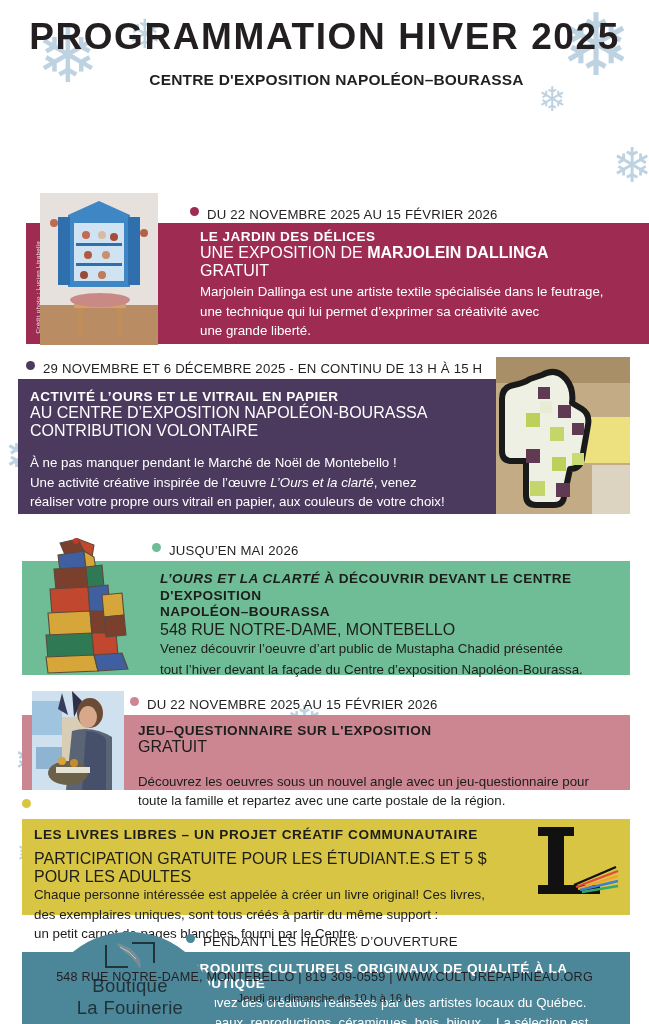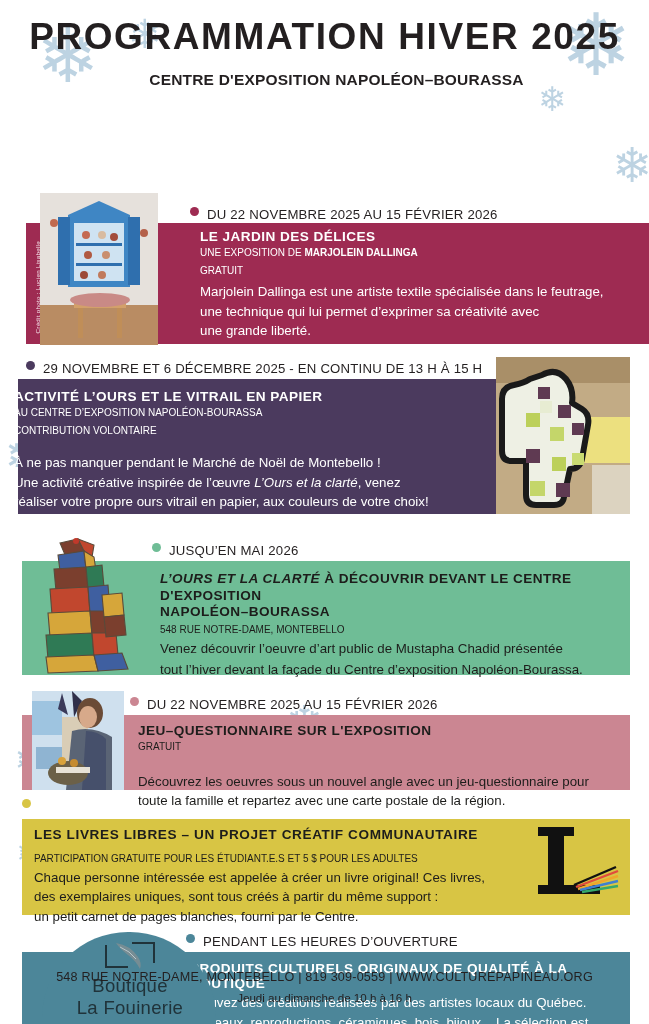--- a/index.html
+++ b/index.html
@@ -46,21 +46,21 @@
 
   
   .evt { position: relative; z-index: 2; }
   .date-line {
     display: flex; align-items: flex-start; gap: 8px;
     font-size: 13.2px; letter-spacing: 0.2px; color: #231f20;
     height: 20px;
   }
   .dot { width: 9px; height: 9px; border-radius: 50%; flex: none; }
   h3.bt { font-size: 13.6px; font-weight: bold; letter-spacing: .45px; }
-  .ln { font-size: 10px; line-height: 17.5px; }
+  .ln { font-size: 16px; line-height: 17.5px; }
   .bodytxt { font-size: 13.3px; line-height: 19.5px; }
   .bold { font-weight: bold; }
   .ital { font-style: italic; }
 
   
   #b1-band {
     position: absolute; left: 62px; top: 134px; width: 587px; height: 121px;
     background: #9e2b52;
   }
   #b1-photo {
@@ -82,21 +82,21 @@
   
   #b2-date { position: absolute; left: 26px; top: 272px; }
   #b2-band {
     position: absolute; left: 18px; top: 290px; width: 480px; height: 135px;
     background: #4b3a5e;
   }
   #b2-photo {
     position: absolute; left: 496px; top: 268px; width: 134px; height: 157px;
     z-index: 3; overflow: hidden; background: #b9a57f;
   }
-  #b2-text { position: absolute; left: 14px; top: 300px; width: 450px; color: #ffffff; }
+  #b2-text { position: absolute; left: 30px; top: 300px; width: 450px; color: #ffffff; }
 
   
   #b3-date { position: absolute; left: 152px; top: 454px; }
   #b3-band {
     position: absolute; left: 22px; top: 472px; width: 608px; height: 114px;
     background: #6fbd96;
   }
   #b3-photo {
     position: absolute; left: 32px; top: 446px; width: 104px; height: 140px;
     z-index: 3; overflow: hidden;

